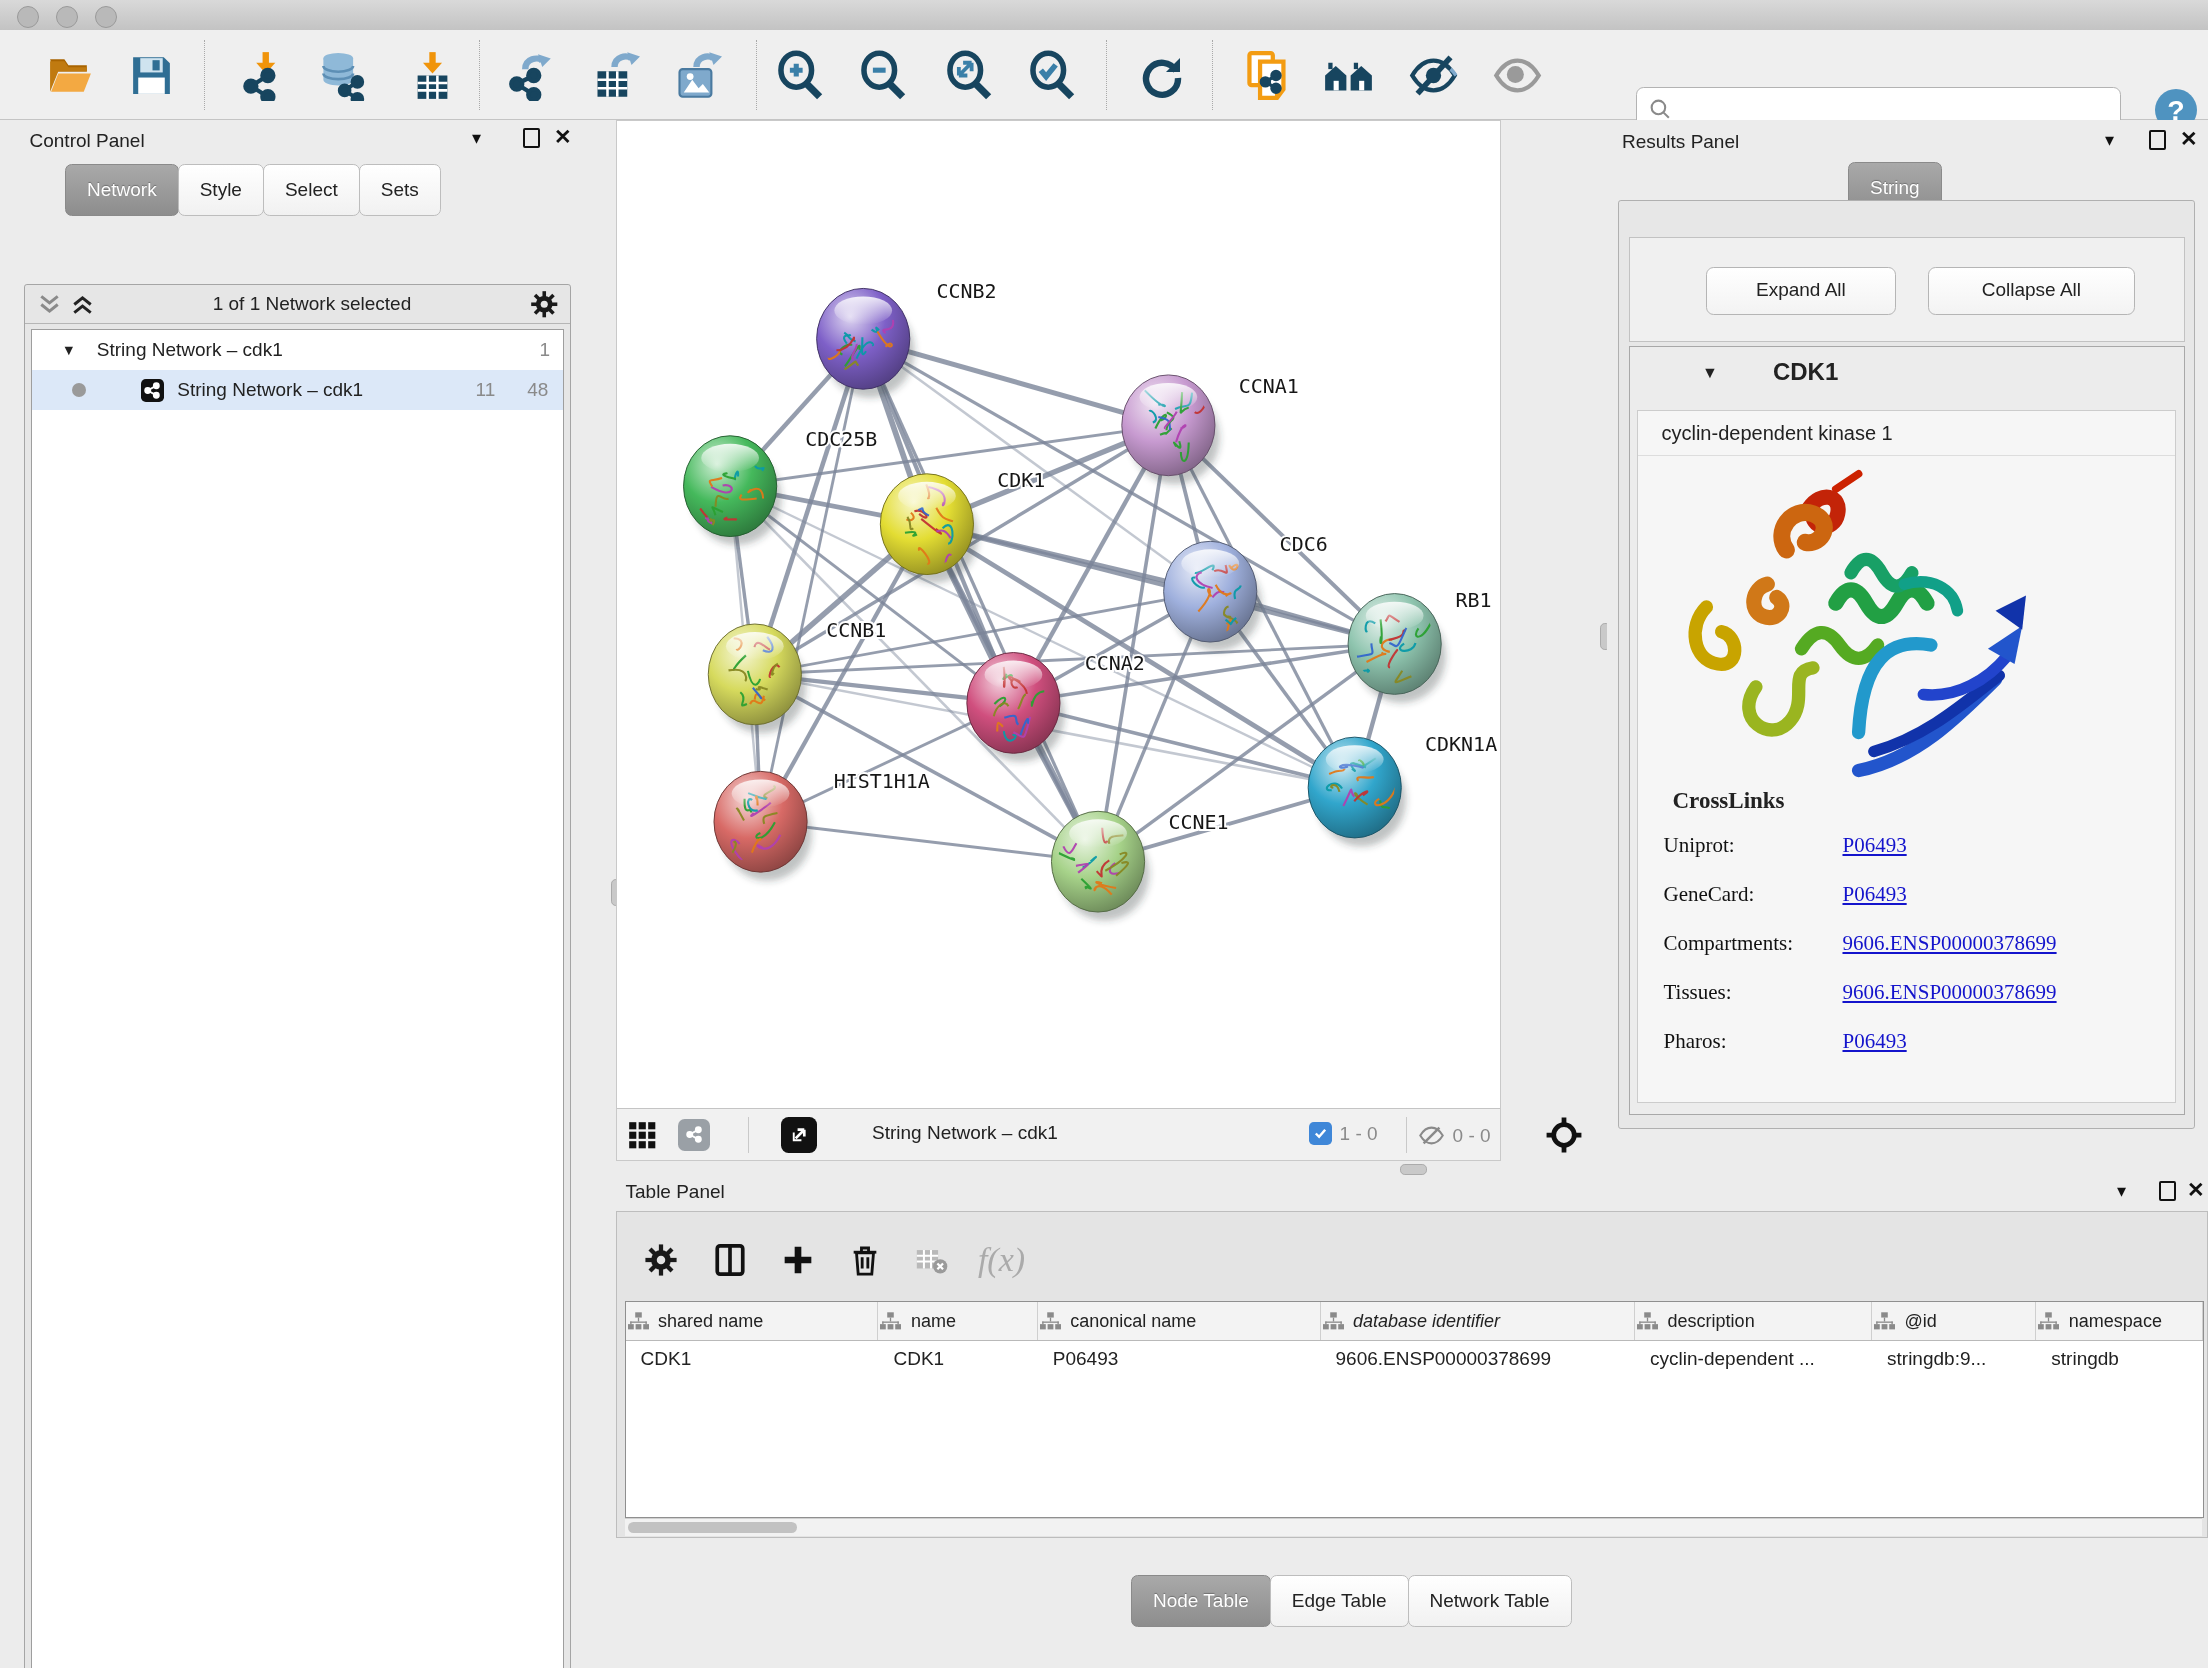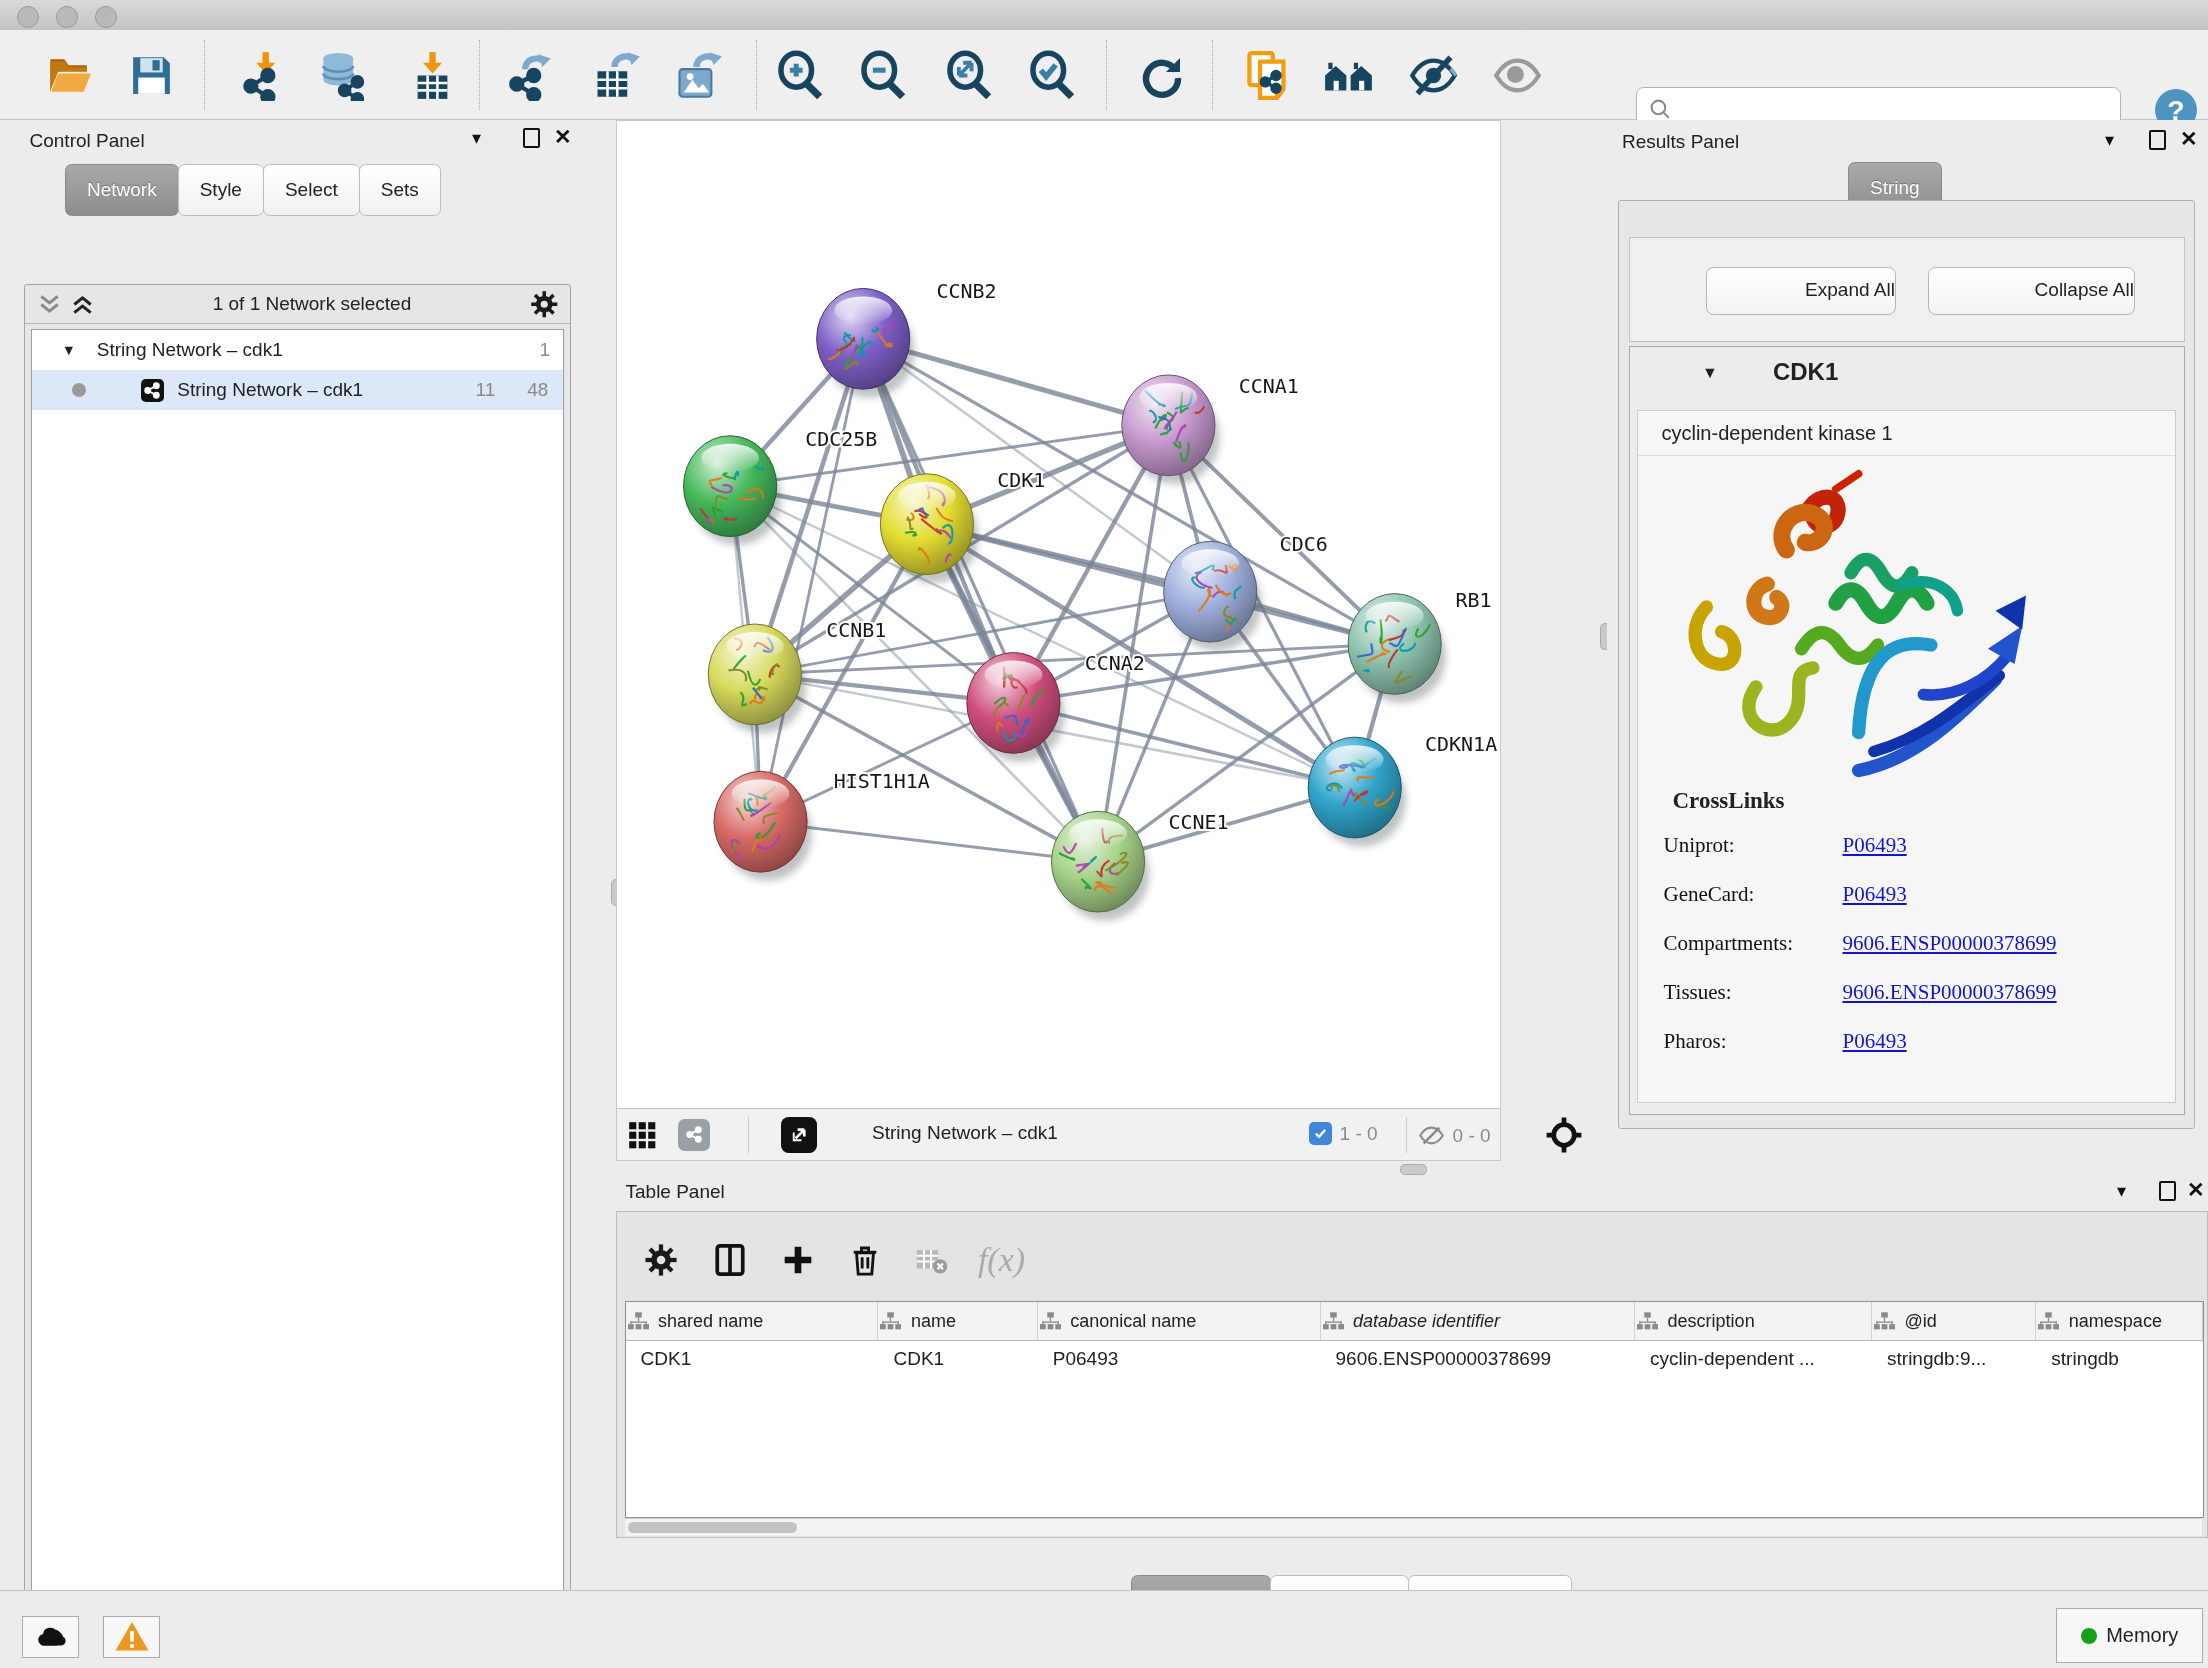--- a/index.html
+++ b/index.html
@@ -41,21 +41,21 @@
   .nbar{position:absolute;left:0;bottom:0;width:100%;height:51px;background:#f1f1f1;border-top:1px solid #c4c4c4;}
   .nbar .vline{position:absolute;top:7.6px;height:36px;border-left:1px solid #c9c9c9;}
   .nlabel{font-family:"DejaVu Sans Mono","Liberation Mono",monospace;font-size:21px;fill:#161616;
           paint-order:stroke;stroke:#ffffff;stroke-width:4px;font-weight:500;}
   .graytext{color:#8a8a8a;font-size:19px;}
   
   .rpanel{left:1607px;top:120px;width:601px;height:1470px;background:#ececec;}
   .rbig{position:absolute;left:11.4px;top:80px;width:575px;height:927px;background:#e7e7e7;border:1px solid #b0b0b0;border-radius:2.9px;}
   .rbtnbox{position:absolute;left:9.5px;top:36px;width:554px;height:103px;background:#f0f0f0;border:1px solid #c2c2c2;}
   .rbtn{position:absolute;top:28.5px;height:46px;background:linear-gradient(#ffffff,#f3f3f3);border:1px solid #b5b5b5;
-        border-radius:7.6px;font-size:19px;text-align:right;line-height:44px;cursor:pointer;}
+        border-radius:7.6px;font-size:19px;text-align:center;line-height:44px;cursor:pointer;}
   .cdkbox{position:absolute;left:9.5px;top:145px;width:554px;height:767px;background:#ececec;border:1px solid #a8a8a8;}
   .cdkinner{position:absolute;left:7.6px;top:63px;width:537px;height:691px;background:#f6f6f6;border:1px solid #cccccc;}
   .serif{font-family:"Liberation Serif",serif;}
   .xl-row{position:relative;height:49px;font-size:21px;}
   .xl-label{position:absolute;left:25px;top:11.4px;color:#111;}
   .xl-link{position:absolute;left:204px;top:11.4px;color:#1414cc;text-decoration:underline;cursor:pointer;}
   
   .tpanel{left:616px;top:1177px;width:1592px;height:413px;background:#ececec;}
   .tinner{position:absolute;left:0;top:34px;width:1592px;height:327px;background:#e4e4e4;border:1px solid #bdbdbd;box-sizing:border-box;}
   .ttool{position:absolute;top:19px;width:57px;height:57px;display:flex;align-items:center;justify-content:center;cursor:pointer;}
@@ -986,34 +986,15 @@
             </div>
           </div>
       </div>
       <div class="hscroll">
           <div class="hthumb"></div>
         </div>
       <div class="btabs" id="tbl-tabs"><span class="tab sel">Node Table</span><span class="tab">Edge Table</span><span class="tab">Network Table</span></div>
     </div>
   </div>
 
-  <div class="abs statusbar">
-    <div class="sbtn" style="left:22px">
-      <svg width="34" height="34" viewBox="0 0 24 24">
-          <path d="M7 18a4 4 0 0 1-.6-7.95A5 5 0 0 1 16 8.5a3.8 3.8 0 0 1 2.4 7.1 4 4 0 0 1-2.4 2.4z" fill="#111"></path>
-          <path d="M6 18h13a3.3 3.3 0 0 0 0-6.6 5 5 0 0 0-9.7-1.4A4.05 4.05 0 0 0 6 18z" fill="#111"></path>
-        </svg>
-    </div>
-    <div class="sbtn" style="left:103px">
-      <svg width="36" height="36" viewBox="0 0 24 24">
-          <path d="M12 2L23 21H1z" fill="#eb9722"></path>
-          <rect x="10.8" y="8" width="2.4" height="7" fill="#fff"></rect>
-          <rect x="10.8" y="16.8" width="2.4" height="2.4" fill="#fff"></rect>
-        </svg>
-    </div>
-    <div class="membtn">
-      <span style="width:16px;height:16px;border-radius:50%;background:#18a018;display:inline-block"></span>
-      <span>Memory</span>
-    </div>
-  </div>
 
 </div>
 
 
 </body></html>

